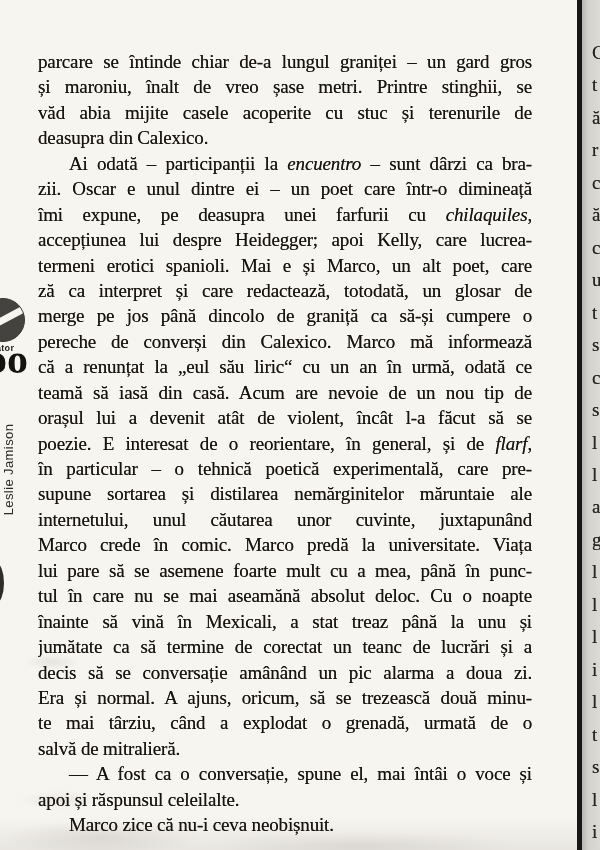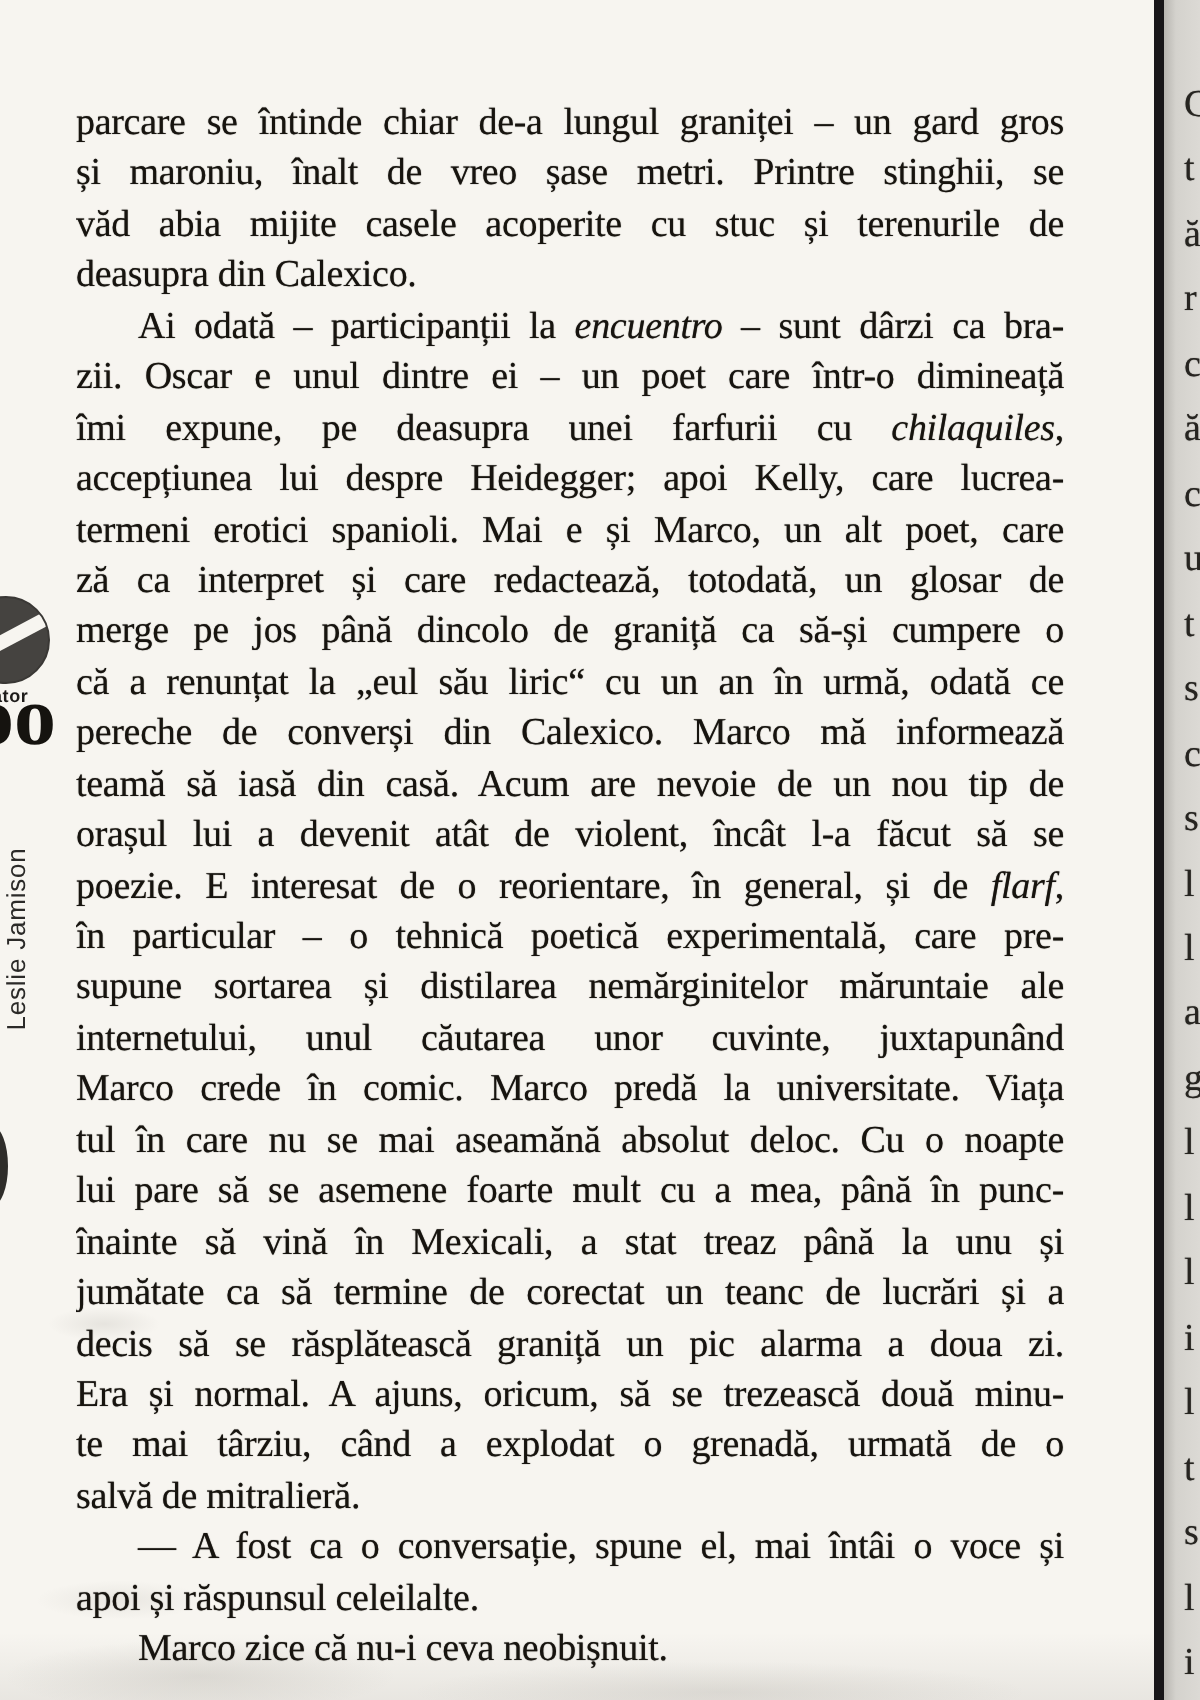--- a/index.html
+++ b/index.html
@@ -103,34 +103,34 @@
       <div class="line"><span>și maroniu, înalt de vreo șase metri. Printre stinghii, se</span></div>
       <div class="line"><span>văd abia mijite casele acoperite cu stuc și terenurile de</span></div>
       <div class="line parend"><span>deasupra din Calexico.</span></div>
       <div class="line indent"><span>Ai odată – participanții la </span><em>encuentro</em><span> – sunt dârzi ca bra-</span></div>
       <div class="line"><span>zii. Oscar e unul dintre ei – un poet care într-o dimineață</span></div>
       <div class="line"><span>îmi expune, pe deasupra unei farfurii cu </span><em>chilaquiles</em><span>,</span></div>
       <div class="line"><span>accepțiunea lui despre Heidegger; apoi Kelly, care lucrea-</span></div>
       <div class="line"><span>termeni erotici spanioli. Mai e și Marco, un alt poet, care</span></div>
       <div class="line"><span>ză ca interpret și care redactează, totodată, un glosar de</span></div>
       <div class="line"><span>merge pe jos până dincolo de graniță ca să-și cumpere o</span></div>
+      <div class="line"><span>pereche de converși din Calexico. Marco mă informează</span></div>
       <div class="line"><span>că a renunțat la „eul său liric“ cu un an în urmă, odată ce</span></div>
-      <div class="line"><span>pereche de converși din Calexico. Marco mă informează</span></div>
       <div class="line"><span>teamă să iasă din casă. Acum are nevoie de un nou tip de</span></div>
       <div class="line"><span>orașul lui a devenit atât de violent, încât l-a făcut să se</span></div>
       <div class="line"><span>poezie. E interesat de o reorientare, în general, și de </span><em>flarf</em><span>,</span></div>
       <div class="line"><span>în particular – o tehnică poetică experimentală, care pre-</span></div>
       <div class="line"><span>supune sortarea și distilarea nemărginitelor măruntaie ale</span></div>
       <div class="line"><span>internetului, unul căutarea unor cuvinte, juxtapunând</span></div>
       <div class="line"><span>Marco crede în comic. Marco predă la universitate. Viața</span></div>
+      <div class="line"><span>lui pare să se asemene foarte mult cu a mea, până în punc-</span></div>
       <div class="line"><span>tul în care nu se mai aseamănă absolut deloc. Cu o noapte</span></div>
-      <div class="line"><span>lui pare să se asemene foarte mult cu a mea, până în punc-</span></div>
       <div class="line"><span>înainte să vină în Mexicali, a stat treaz până la unu și</span></div>
       <div class="line"><span>jumătate ca să termine de corectat un teanc de lucrări și a</span></div>
-      <div class="line"><span>decis să se răsplătească graniță un pic alarma a doua zi.</span></div>
+      <div class="line"><span>decis să se conversație amânând un pic alarma a doua zi.</span></div>
       <div class="line"><span>Era și normal. A ajuns, oricum, să se trezească două minu-</span></div>
       <div class="line"><span>te mai târziu, când a explodat o grenadă, urmată de o</span></div>
       <div class="line parend"><span>salvă de mitralieră.</span></div>
       <div class="line indent"><span>— A fost ca o conversație, spune el, mai întâi o voce și</span></div>
       <div class="line parend"><span>apoi și răspunsul celeilalte.</span></div>
       <div class="line indent parend"><span>Marco zice că nu-i ceva neobișnuit.</span></div>
     </div>
 
   <div class="facing-edge" id="facing-edge">
       <span class="edge-letter" style="top: 42px;">C</span>

